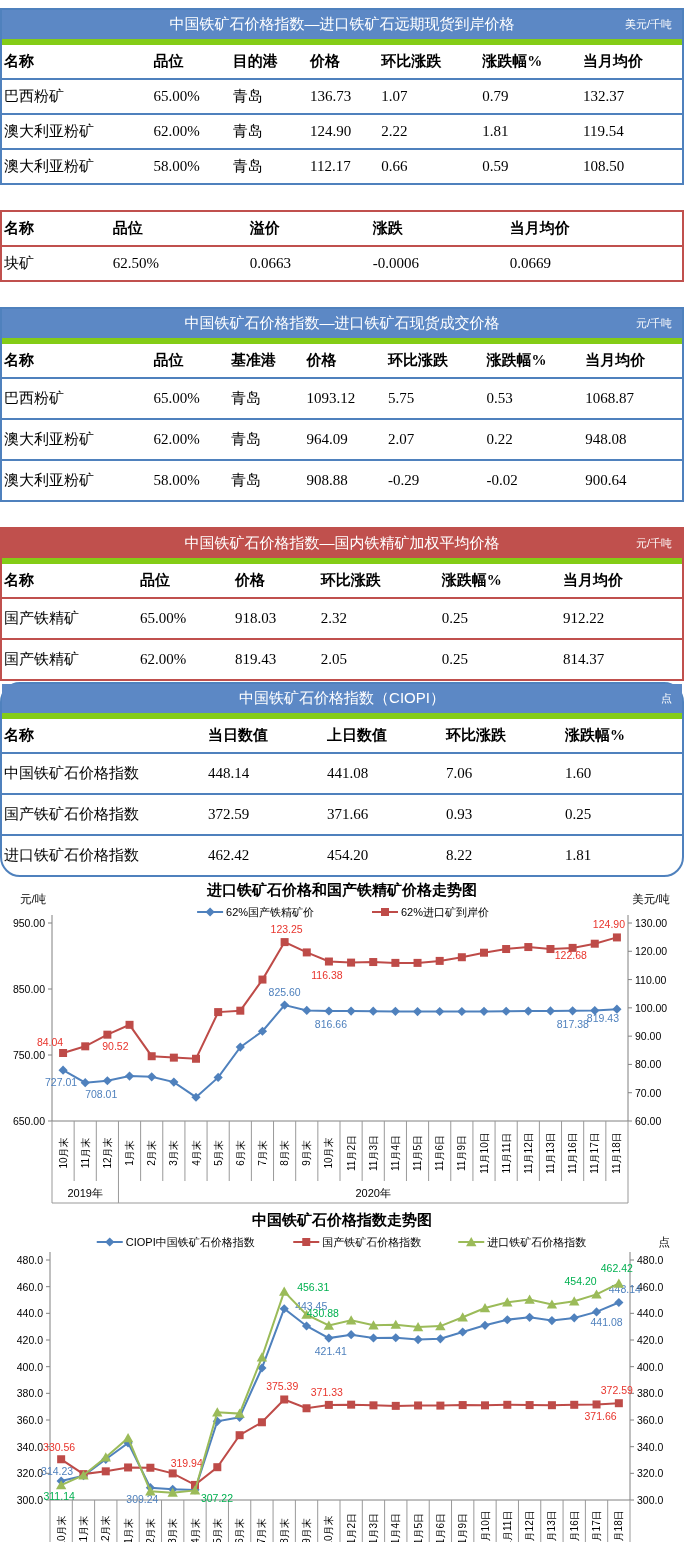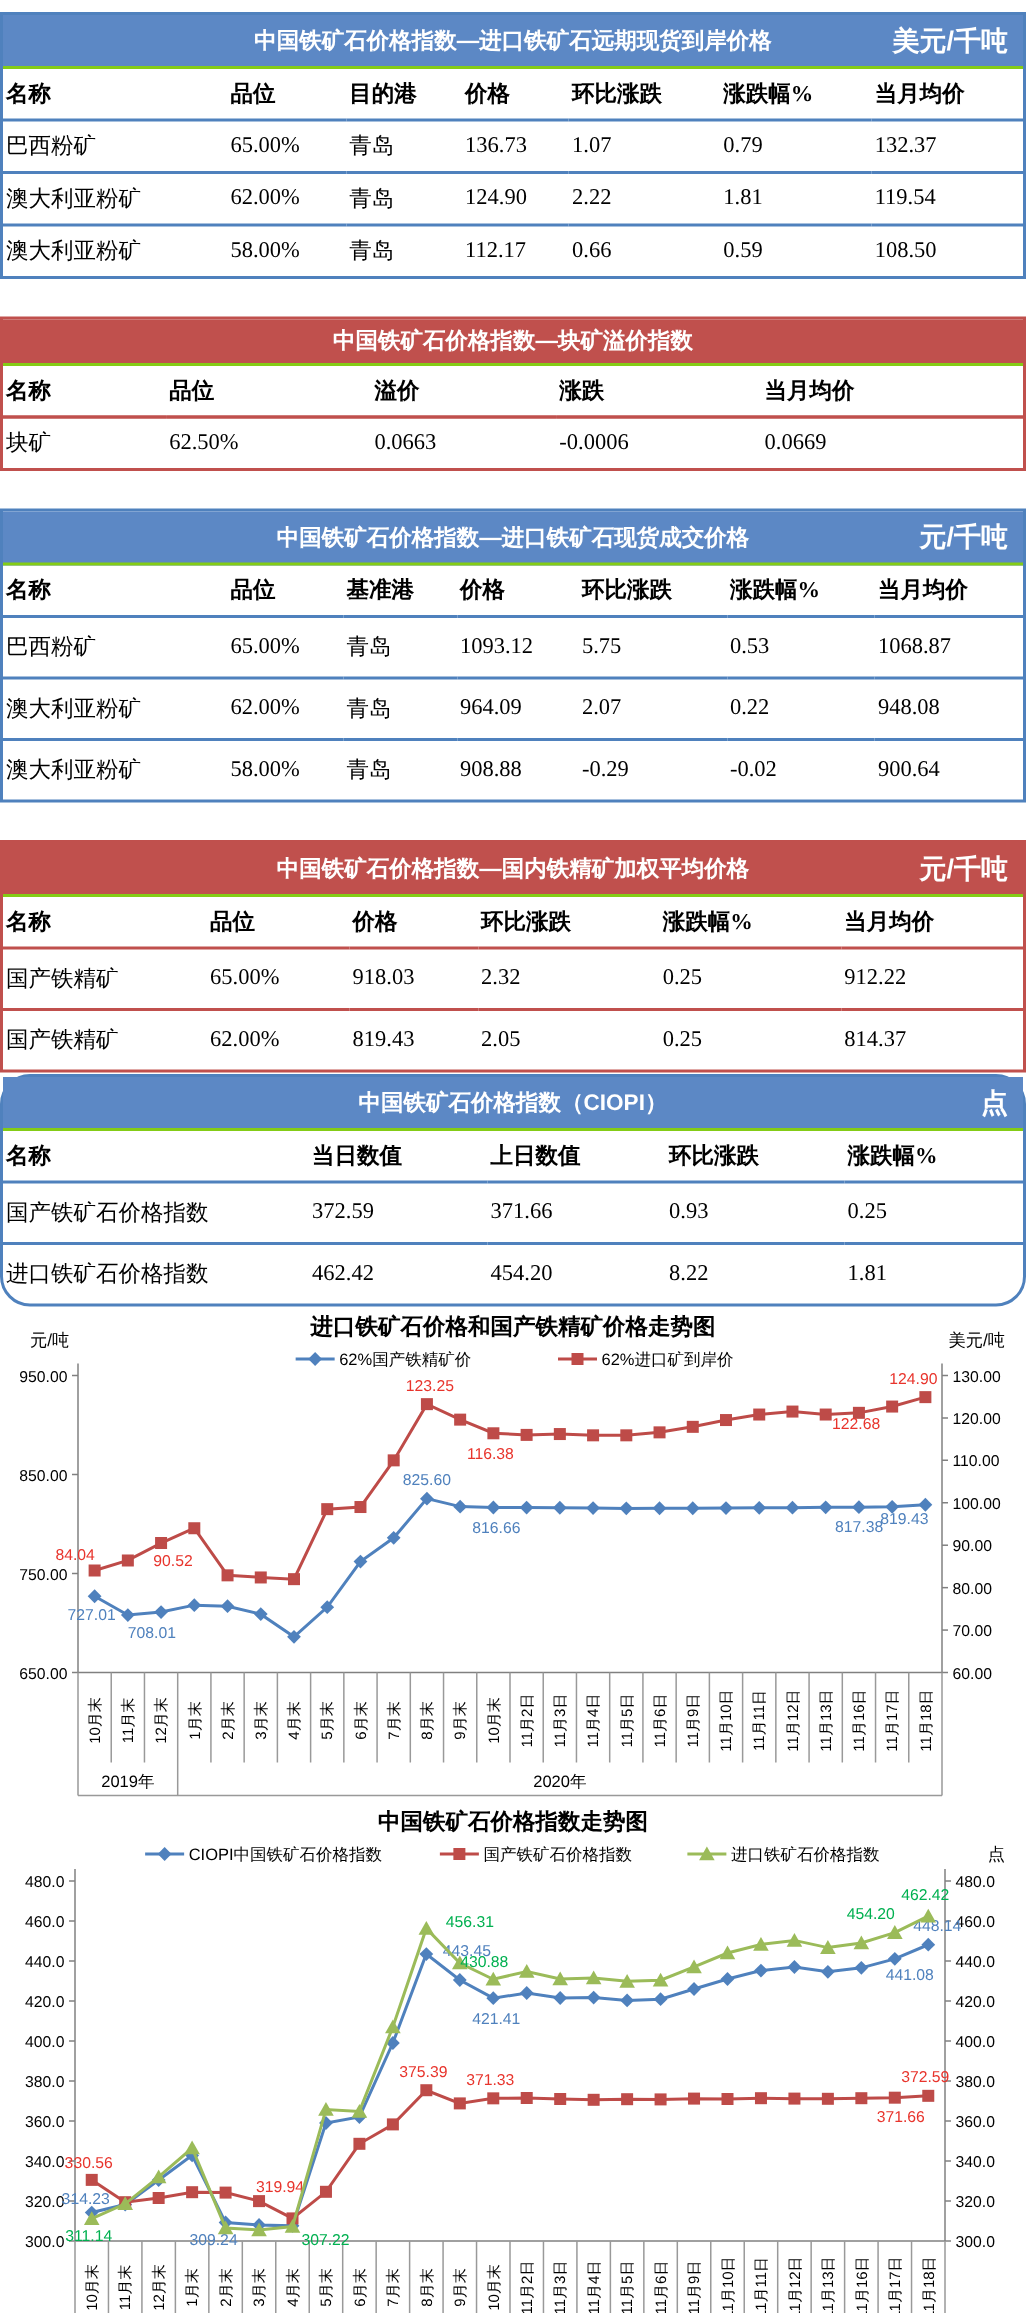--- a/index.html
+++ b/index.html
@@ -1,27 +1,27 @@
 <!DOCTYPE html>
 <html><head>
 <meta charset="utf-8">
 <style>
   html,body{margin:0;padding:0;background:#fff;}
   body{width:684px;font-family:"Liberation Serif","DejaVu Serif",serif;color:#000;}
   #tables{padding-top:8px;}
   .tbl{border:2px solid;margin:0 0 25px 0;}
   .tbl.blue{border-color:#4F81BD;}
   .tbl.red{border-color:#C0504D;}
-  .tbl .band{color:#fff;font-weight:bold;font-size:15px;display:grid;
+  .tbl .band{color:#fff;font-weight:normal;font-size:15px;display:grid;
     grid-template-columns:1fr auto 1fr;align-items:center;padding:5px 10px;
-    border-bottom:2px solid #84cc16;font-family:"Liberation Sans","DejaVu Sans",sans-serif;}
+    border-bottom:6px solid #84cc16;font-family:"Liberation Sans","DejaVu Sans",sans-serif;}
   .tbl.blue .band{background:#5C88C5;}
   .tbl.red .band{background:#C0504D;}
   .band .bt{grid-column:2;text-align:center;}
-  .band .bu{justify-self:end;font-size:18px;}
+  .band .bu{justify-self:end;font-size:11px;}
   .tbl table{width:100%;border-collapse:collapse;font-size:15px;text-align:left;}
   .tbl th{font-weight:bold;padding:7px 2px;}
   .tbl td{padding:7px 2px;}
   .tbl.blue th,.tbl.blue td{border-bottom:2px solid #4F81BD;}
   .tbl.red th,.tbl.red td{border-bottom:2px solid #C0504D;}
   .tbl tbody tr:last-child td{border-bottom:none;}
   .tbl:nth-of-type(n+3) td{padding:10px 2px;}
   .tbl:nth-of-type(4){margin-bottom:1px;}
   .tbl:nth-of-type(5){margin-bottom:2px;border-radius:20px;}
   #charts svg{display:block;font-family:"Liberation Sans","DejaVu Sans",sans-serif;}
@@ -73,24 +73,20 @@
             <td>青岛</td>
             <td>112.17</td>
             <td>0.66</td>
             <td>0.59</td>
             <td>108.50</td>
           </tr>
         </tbody>
       </table>
     </section>
     <section class="tbl red">
-      <div class="band">
-        <span class="bt">中国铁矿石价格指数—块矿溢价指数</span>
-        <span class="bu"></span>
-      </div>
       <table>
         <thead>
           <tr>
             <th style="width: 16%;">名称</th>
             <th>品位</th>
             <th>溢价</th>
             <th>涨跌</th>
             <th>当月均价</th>
           </tr>
         </thead>
@@ -198,20 +194,27 @@
         <thead>
           <tr>
             <th style="width: 30%;">名称</th>
             <th>当日数值</th>
             <th>上日数值</th>
             <th>环比涨跌</th>
             <th>涨跌幅%</th>
           </tr>
         </thead>
         <tbody>
+          <tr>
+            <td>中国铁矿石价格指数</td>
+            <td>448.14</td>
+            <td>441.08</td>
+            <td>7.06</td>
+            <td>1.60</td>
+          </tr>
           <tr>
             <td>国产铁矿石价格指数</td>
             <td>372.59</td>
             <td>371.66</td>
             <td>0.93</td>
             <td>0.25</td>
           </tr>
           <tr>
             <td>进口铁矿石价格指数</td>
             <td>462.42</td>

